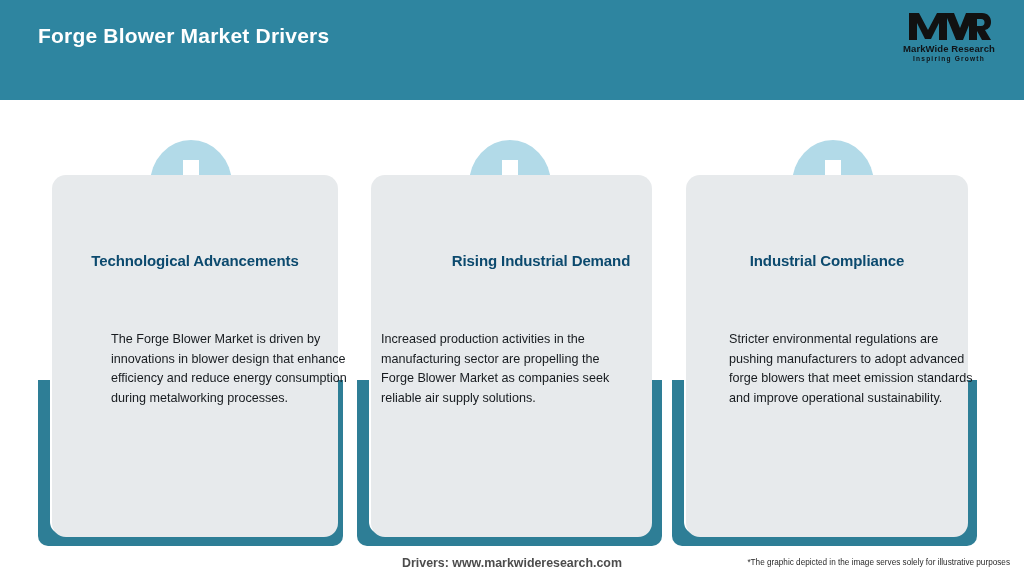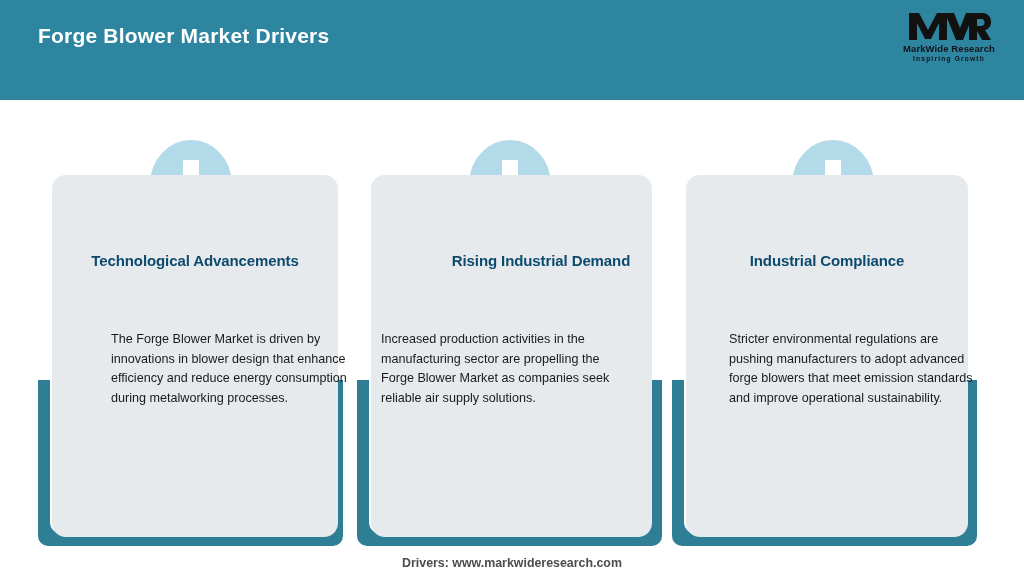--- a/index.html
+++ b/index.html
@@ -202,14 +202,15 @@
         <path d="M33 20 L49 20 L49 50 L59 50 L41 72 L23 50 L33 50 Z" fill="#ffffff"></path>
       </svg>
     </div>
 
     <div class="card" style="left:686px; top:175px; width:282px; height:362px;"></div>
     <div class="card-title" style="left:686px; top:252px; width:282px;">Industrial Compliance</div>
     <div class="card-body" style="left:697px; top:330px; width:250px;margin-left:32px;">Stricter environmental regulations are pushing manufacturers to adopt advanced forge blowers that meet emission standards and improve operational sustainability.</div>
   </div>
 
   <div id="footer-source">Drivers: www.markwideresearch.com</div>
+  <div id="footer-note">*The graphic depicted in the image serves solely for illustrative purposes</div>
 
 </div>
 
 </body></html>

